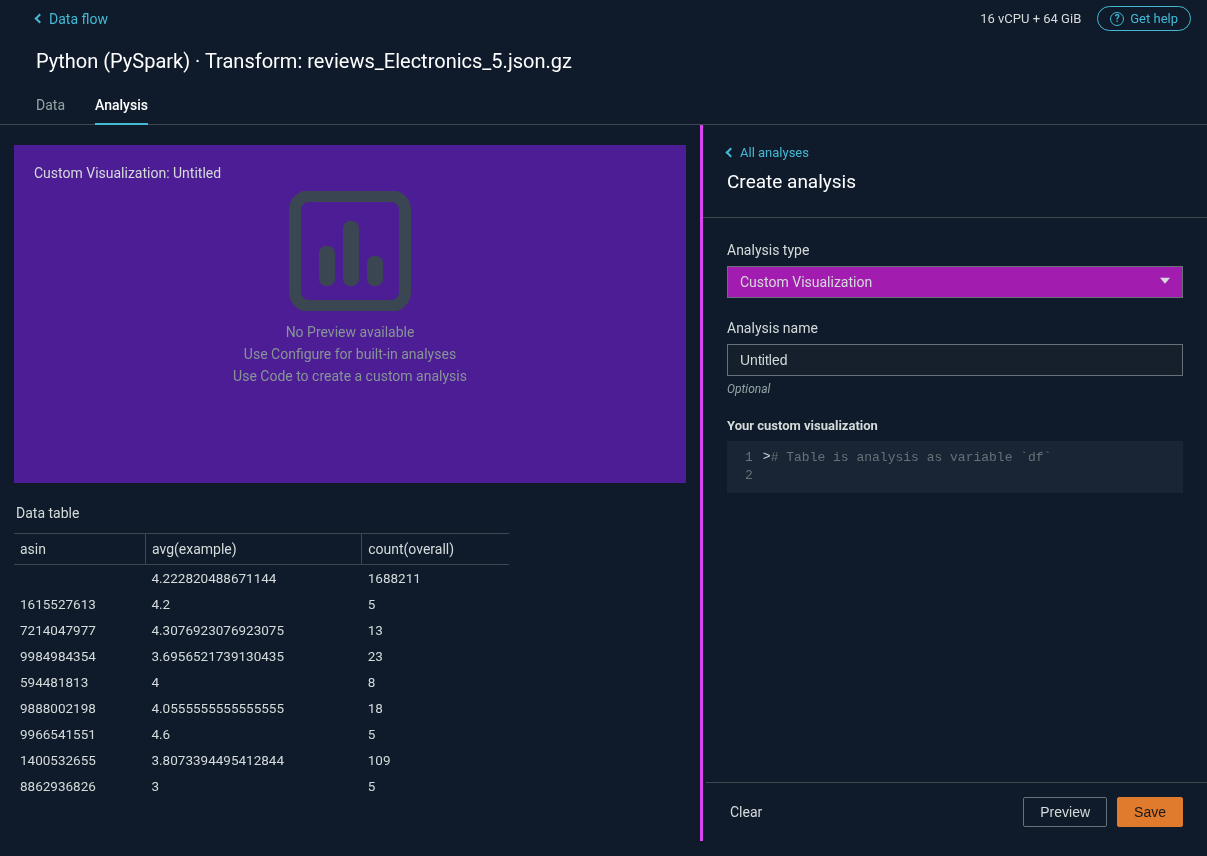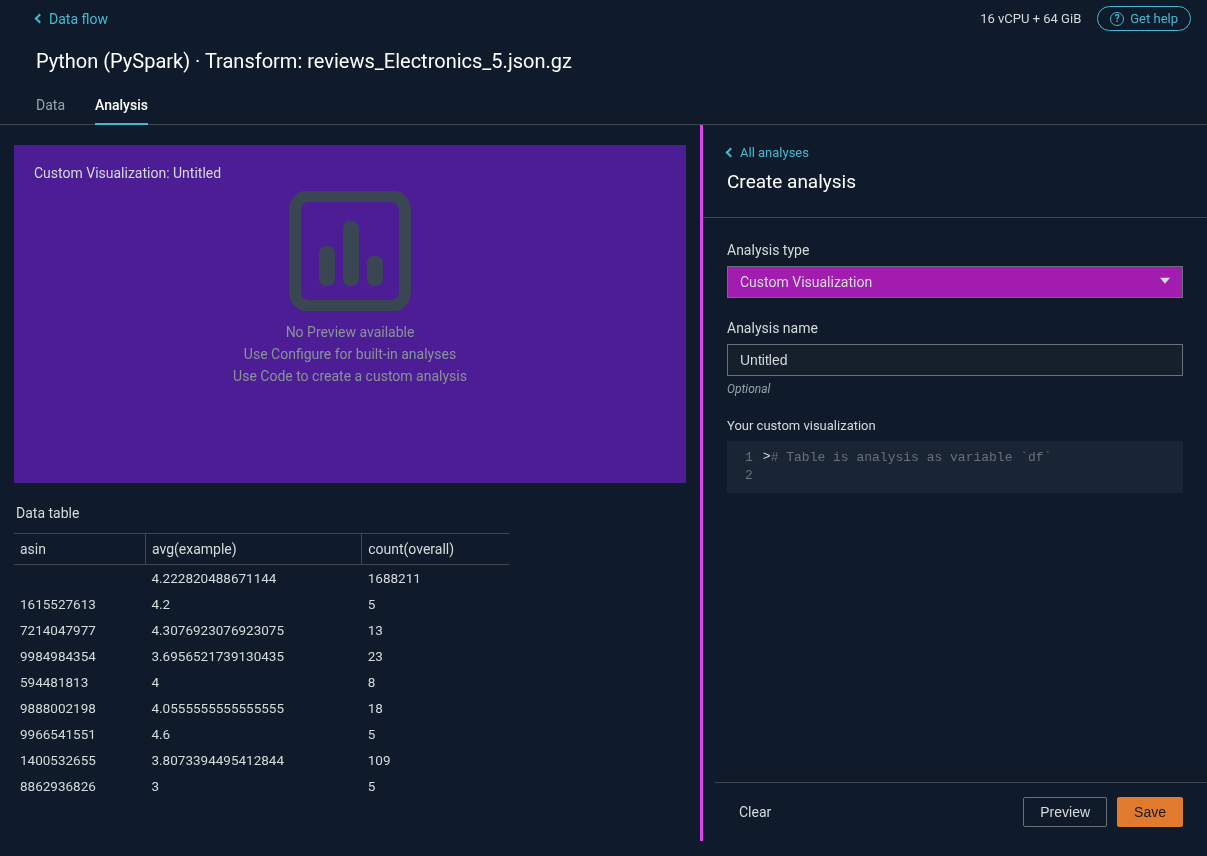--- a/index.html
+++ b/index.html
@@ -224,20 +224,21 @@
     cursor: pointer;
     display: flex;
     align-items: center;
     gap: 4px;
     margin-bottom: 4px;
   }
   .sub-label {
     color: #d5dbdb;
     font-size: 13px;
     margin-bottom: 8px;
+    font-weight: bold;
   }
   .code-editor {
     background: #192534;
     padding: 8px 0;
     font-family: "Courier New", monospace;
     font-size: 13px;
     display: flex;
   }
   .gutter {
     color: #687078;
@@ -246,21 +247,21 @@
     line-height: 1.4;
     user-select: none;
   }
   .code-body {
     color: #687078;
     line-height: 1.4;
     white-space: pre;
   }
   .footer-bar {
     position: absolute;
-    bottom: 0; left: 12px; right: 0;
+    bottom: 0; left: 3px; right: 0;
     border-top: 1px solid #414750;
     padding: 14px 24px;
     display: flex;
     justify-content: space-between;
     align-items: center;
     background: #0f1b2a;
   }
   .clear-link { color: #d5dbdb; cursor: pointer; font-size: 14px; }
   .footer-right { display: flex; gap: 10px; }
   .btn {

